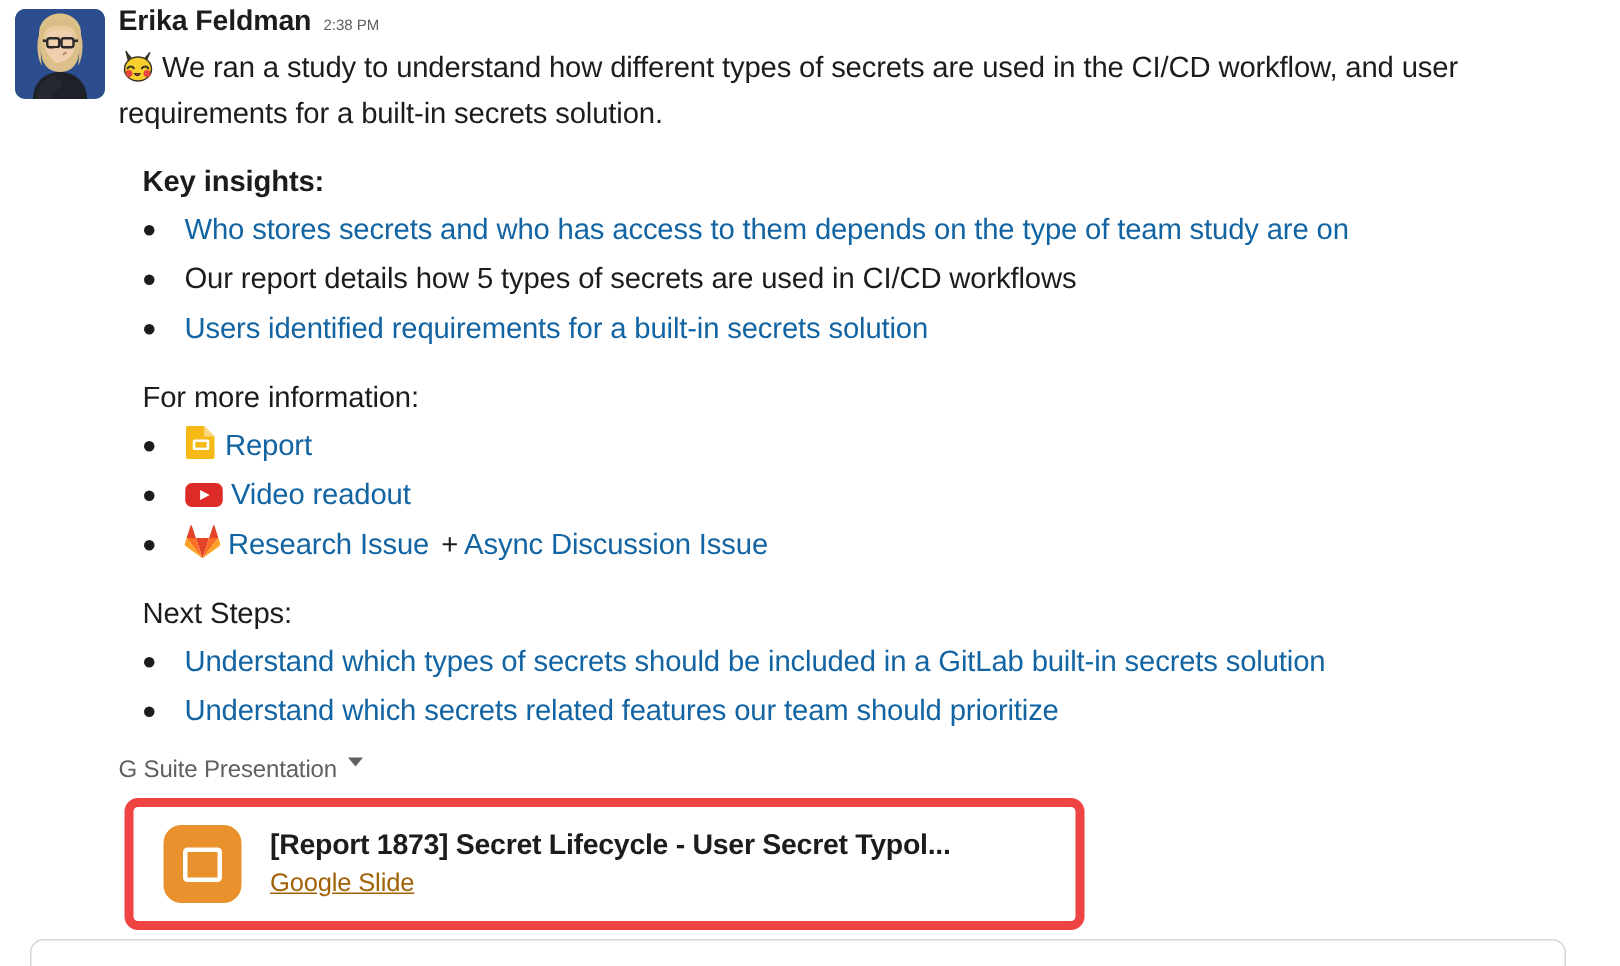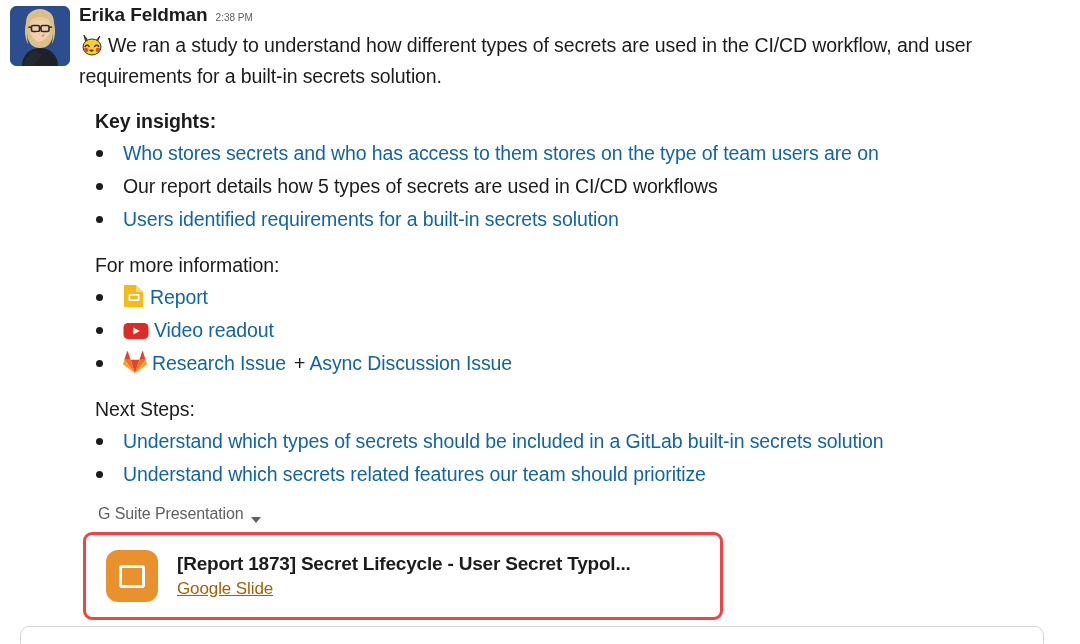--- a/index.html
+++ b/index.html
@@ -125,39 +125,38 @@
     margin-right: 5px;
   }
   .ico svg { display: block; }
 
   
   .attach-wrap { margin-top: 14px; }
   .attach-label {
     font-size: 16px;
     color: #616061;
     display: flex;
-    align-items: flex-end;
+    align-items: flex-start;
     gap: 7px;
     letter-spacing: -0.1px;
-    margin-left: 19px;
   }
   .chev {
     width: 0; height: 0;
     border-left: 5.5px solid transparent;
     border-right: 5.5px solid transparent;
     border-top: 6.5px solid #616061;
     display: inline-block;
   }
   .attach-card {
     margin-top: 9px;
     margin-left: 4px;
     width: 640px;
     height: 88px;
     box-sizing: border-box;
-    border: 3px solid #ef4444;
+    border: 6px solid #ef4444;
     border-radius: 9px;
     background: #ffffff;
     display: flex;
     align-items: center;
     padding: 0 20px;
     gap: 19px;
   }
   .attach-icon {
     width: 52px;
     height: 52px;
@@ -261,21 +260,21 @@
           <circle cx="19" cy="17" r="2.3" fill="#e8453c"></circle>
           <path d="M10.6 17c1.4 2 2.6 2 3.8 0z" fill="#b0392e" stroke="#3a3226" stroke-width=".8"></path>
         </svg>
       </span><span>We ran a study to understand how different types of secrets are used in the CI/CD workflow, and user requirements for a built-in secrets solution.</span>
     </p>
 
     <div class="section-title bold">Key insights:</div>
     <ul class="bullets">
       <li>
         <span class="dot"></span>
-        <a class="link" href="#">Who stores secrets and who has access to them stores on the type of team users are on</a>
+        <a class="link" href="#">Who stores secrets and who has access to them depends on the type of team study are on</a>
       </li>
       <li>
         <span class="dot"></span>
         <span class="plain">Our report details how 5 types of secrets are used in CI/CD workflows</span>
       </li>
       <li>
         <span class="dot"></span>
         <a class="link" href="#">Users identified requirements for a built-in secrets solution</a>
       </li>
     </ul>

